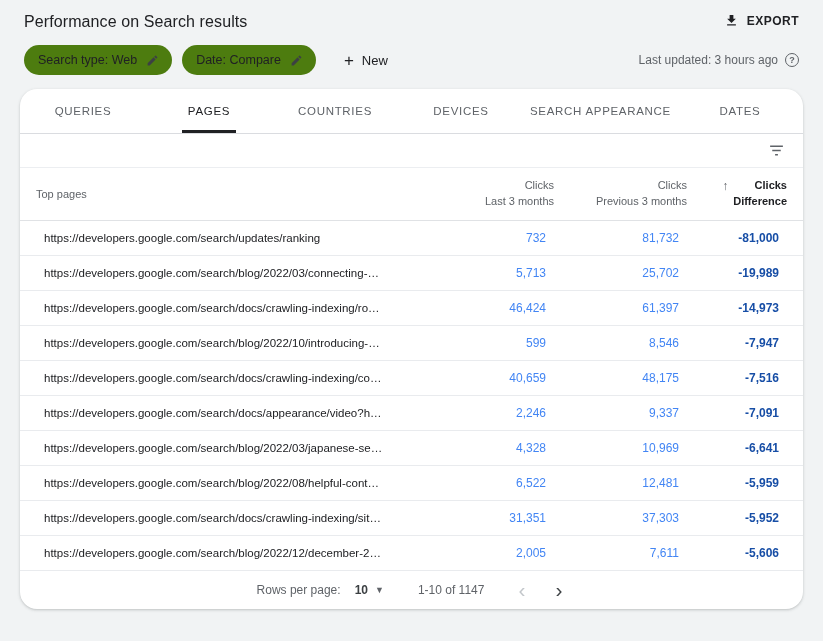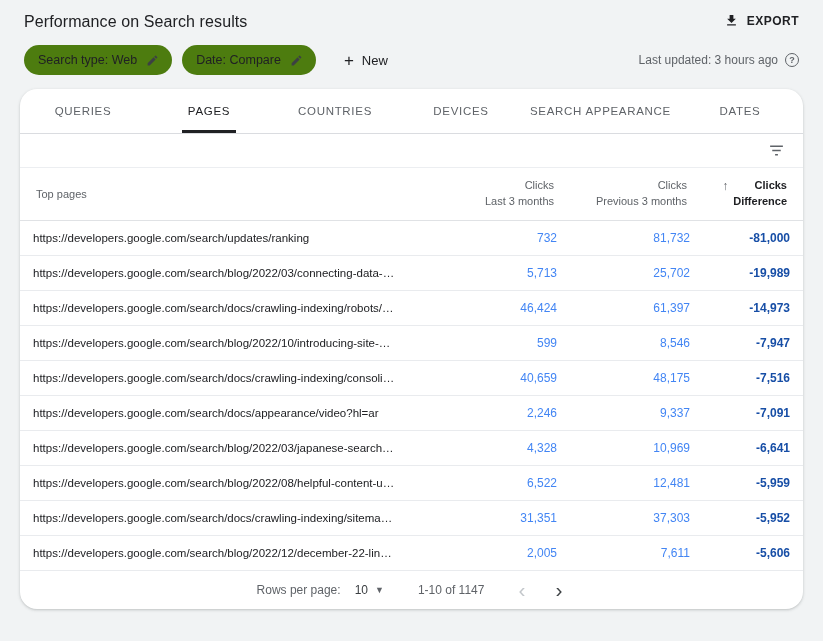--- a/index.html
+++ b/index.html
@@ -86,36 +86,36 @@
   .th-pages { flex: 1; font-size: 11px; color: #5f6368; }
   .th-num { text-align: right; font-size: 11px; color: #5f6368; line-height: 1.45; }
   .col-a { width: 150px; } .col-b { width: 133px; } .col-c { width: 100px; }
   .th-diff { display: flex; justify-content: flex-end; align-items: flex-start; gap: 5px; }
   .th-diff .lines { text-align: right; font-size: 11px; line-height: 1.45; }
   .th-bold { color: #202124; font-weight: 700; }
   .sort-arrow { font-size: 12px; color: #5f6368; line-height: 1.45; cursor: pointer; }
 
   .trow {
     display: flex; align-items: center; height: 35px;
-    padding: 0 13px; border-bottom: 1px solid #e9ebee; cursor: pointer;
+    padding: 0 24px; border-bottom: 1px solid #e9ebee; cursor: pointer;
   }
   .td-url {
     flex: 1; font-size: 11.5px; color: #202124;
     white-space: nowrap; overflow: hidden; text-overflow: ellipsis; padding-right: 12px;
   }
   .td-num { text-align: right; font-size: 12px; color: var(--clicks-color, #4285f4); }
   .td-diff { text-align: right; font-size: 12px; font-weight: 700; color: var(--diff-color, #174ea6); }
 
   
   .tfoot {
     display: flex; align-items: center; justify-content: center;
     height: 38px; padding: 0 18px; font-size: 12px; color: #5f6368;
   }
   .rpp-label { margin-right: 14px; }
-  .rpp-select { display: flex; align-items: center; gap: 7px; cursor: pointer; color: #3c4043; margin-right: 34px; }
+  .rpp-select { display: flex; align-items: center; gap: 7px; cursor: pointer; color: #3c4043; margin-right: 34px; font-weight: bold; }
   .caret { font-size: 9px; color: #5f6368; }
   .range { margin-right: 30px; color: #5f6368; }
   .pg-btn { font-size: 21px; line-height: 1; color: #3c4043; cursor: pointer; padding: 0 4px; }
   .pg-btn.disabled { color: #c2c6ca; cursor: default; }
   .pg-prev { margin-right: 22px; }
 </style>
 </head>
 <body>
 
 <div class="page">

